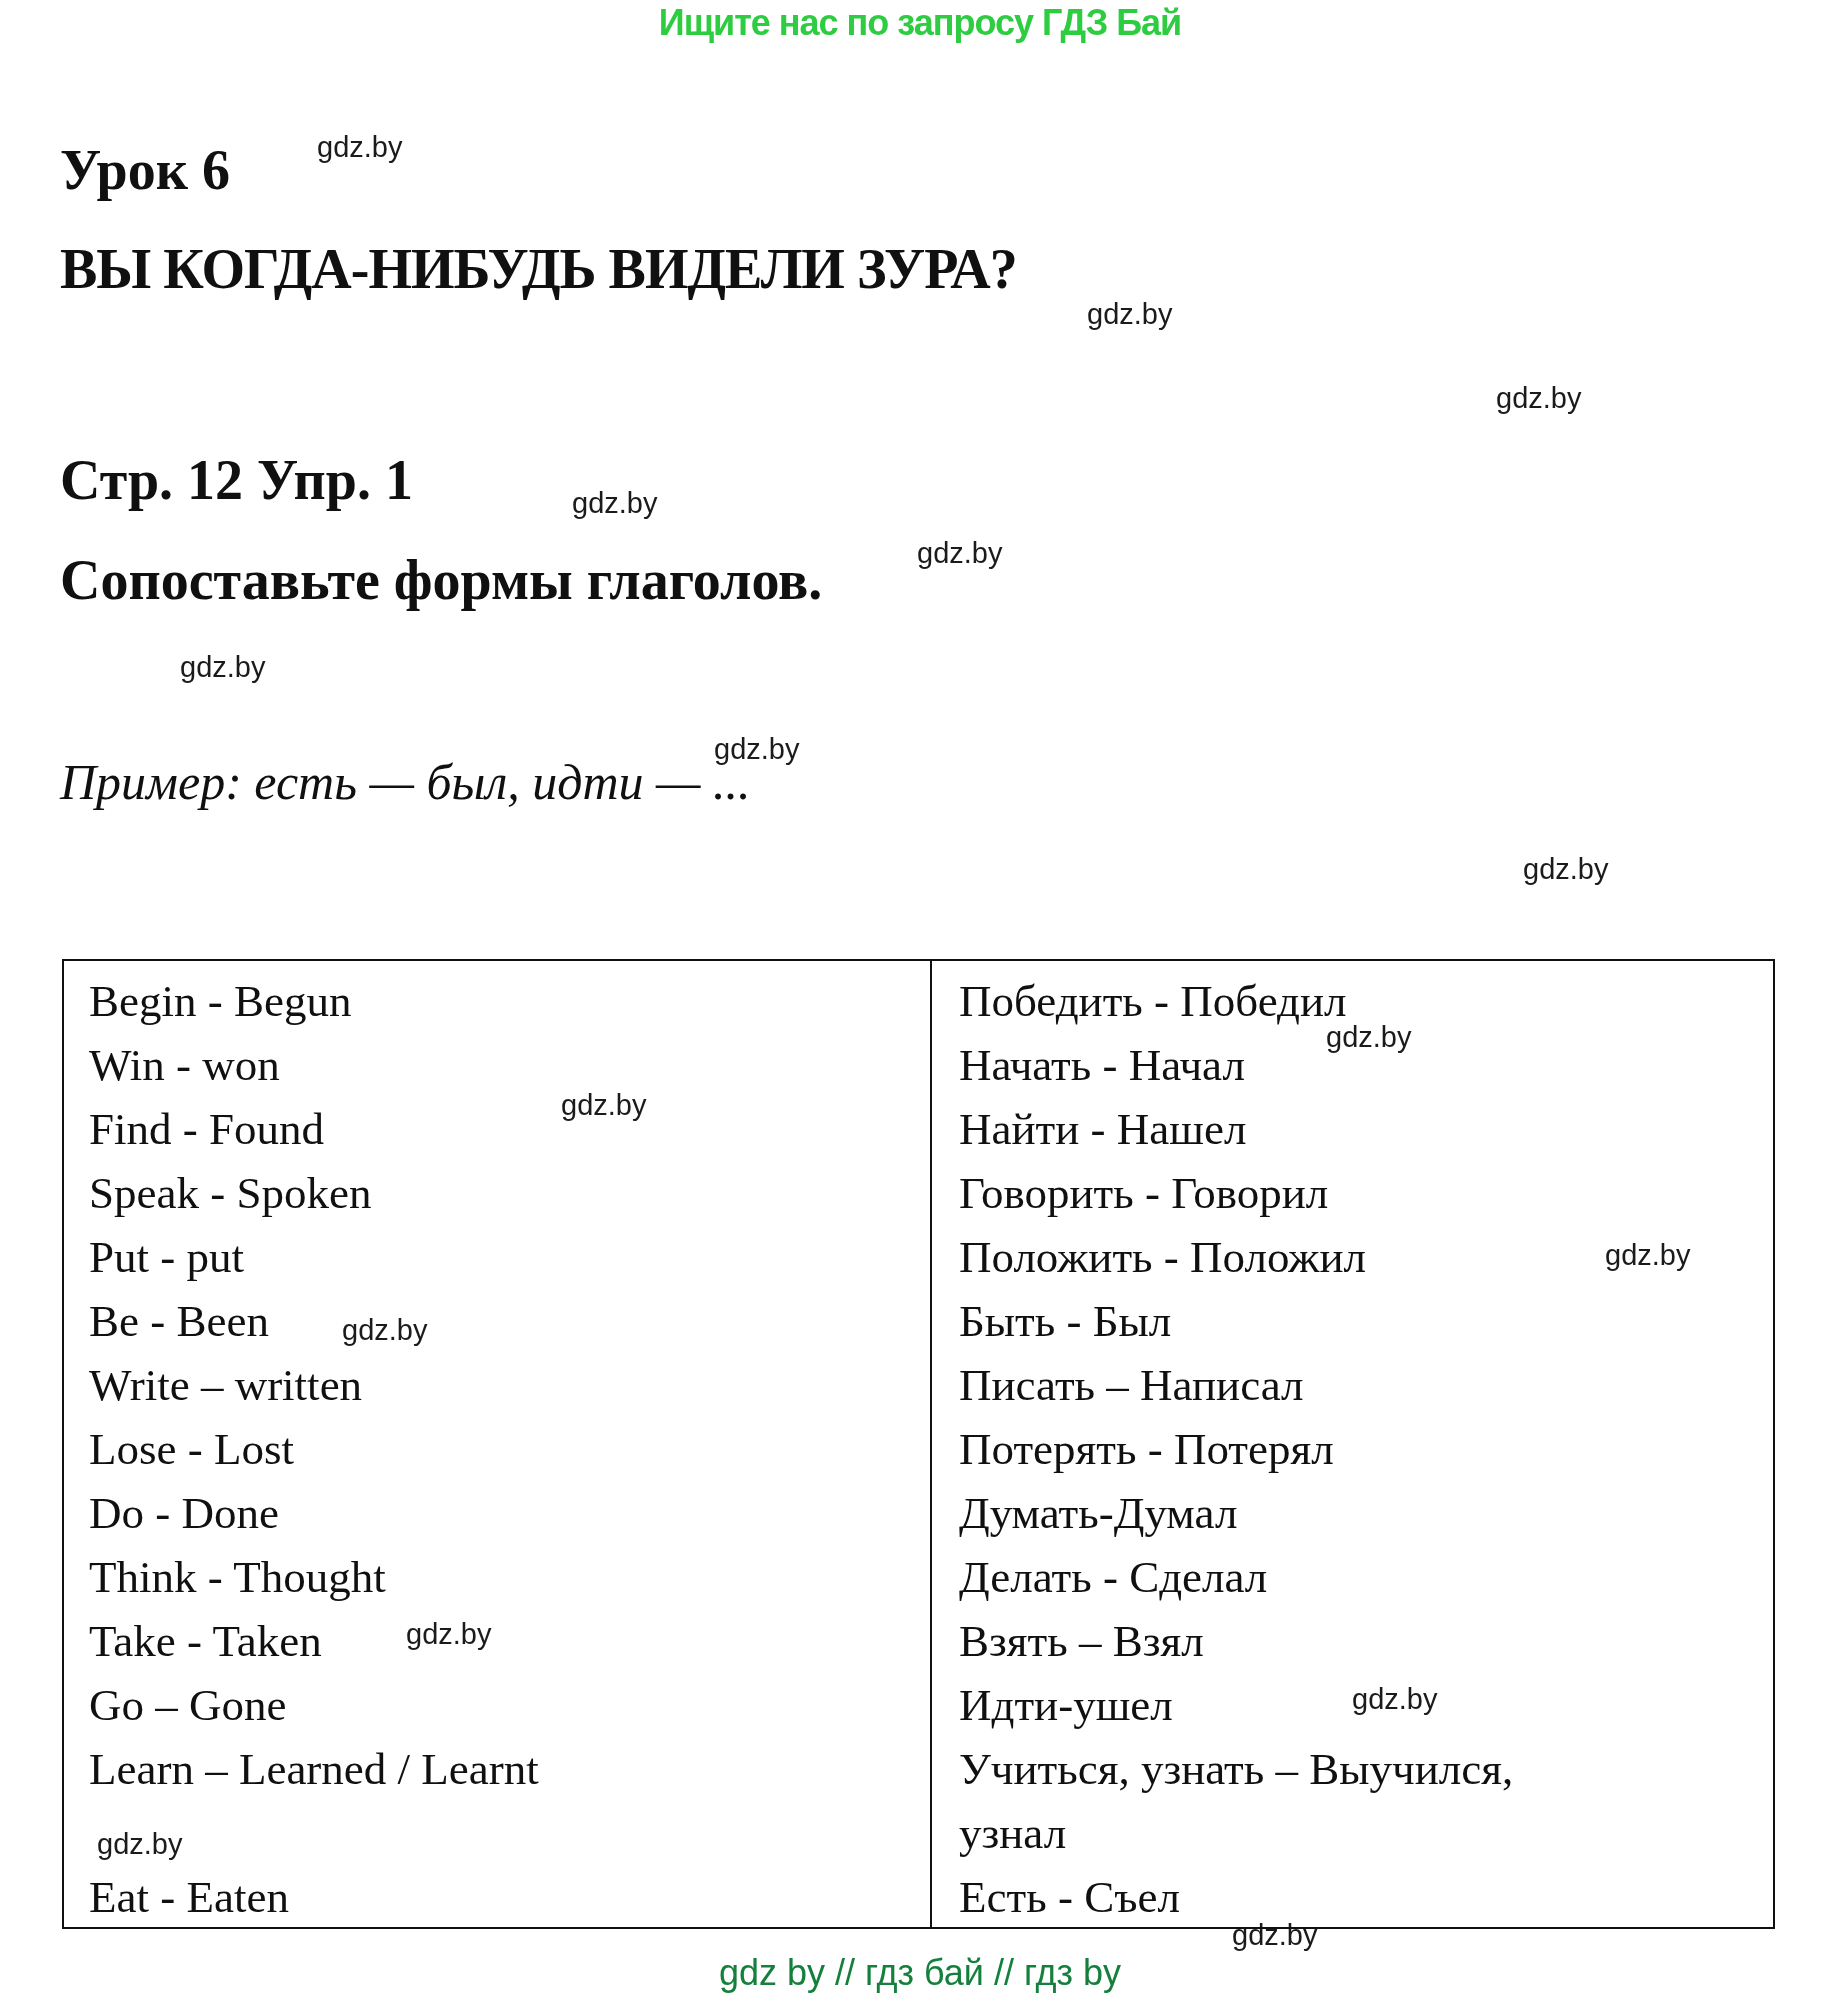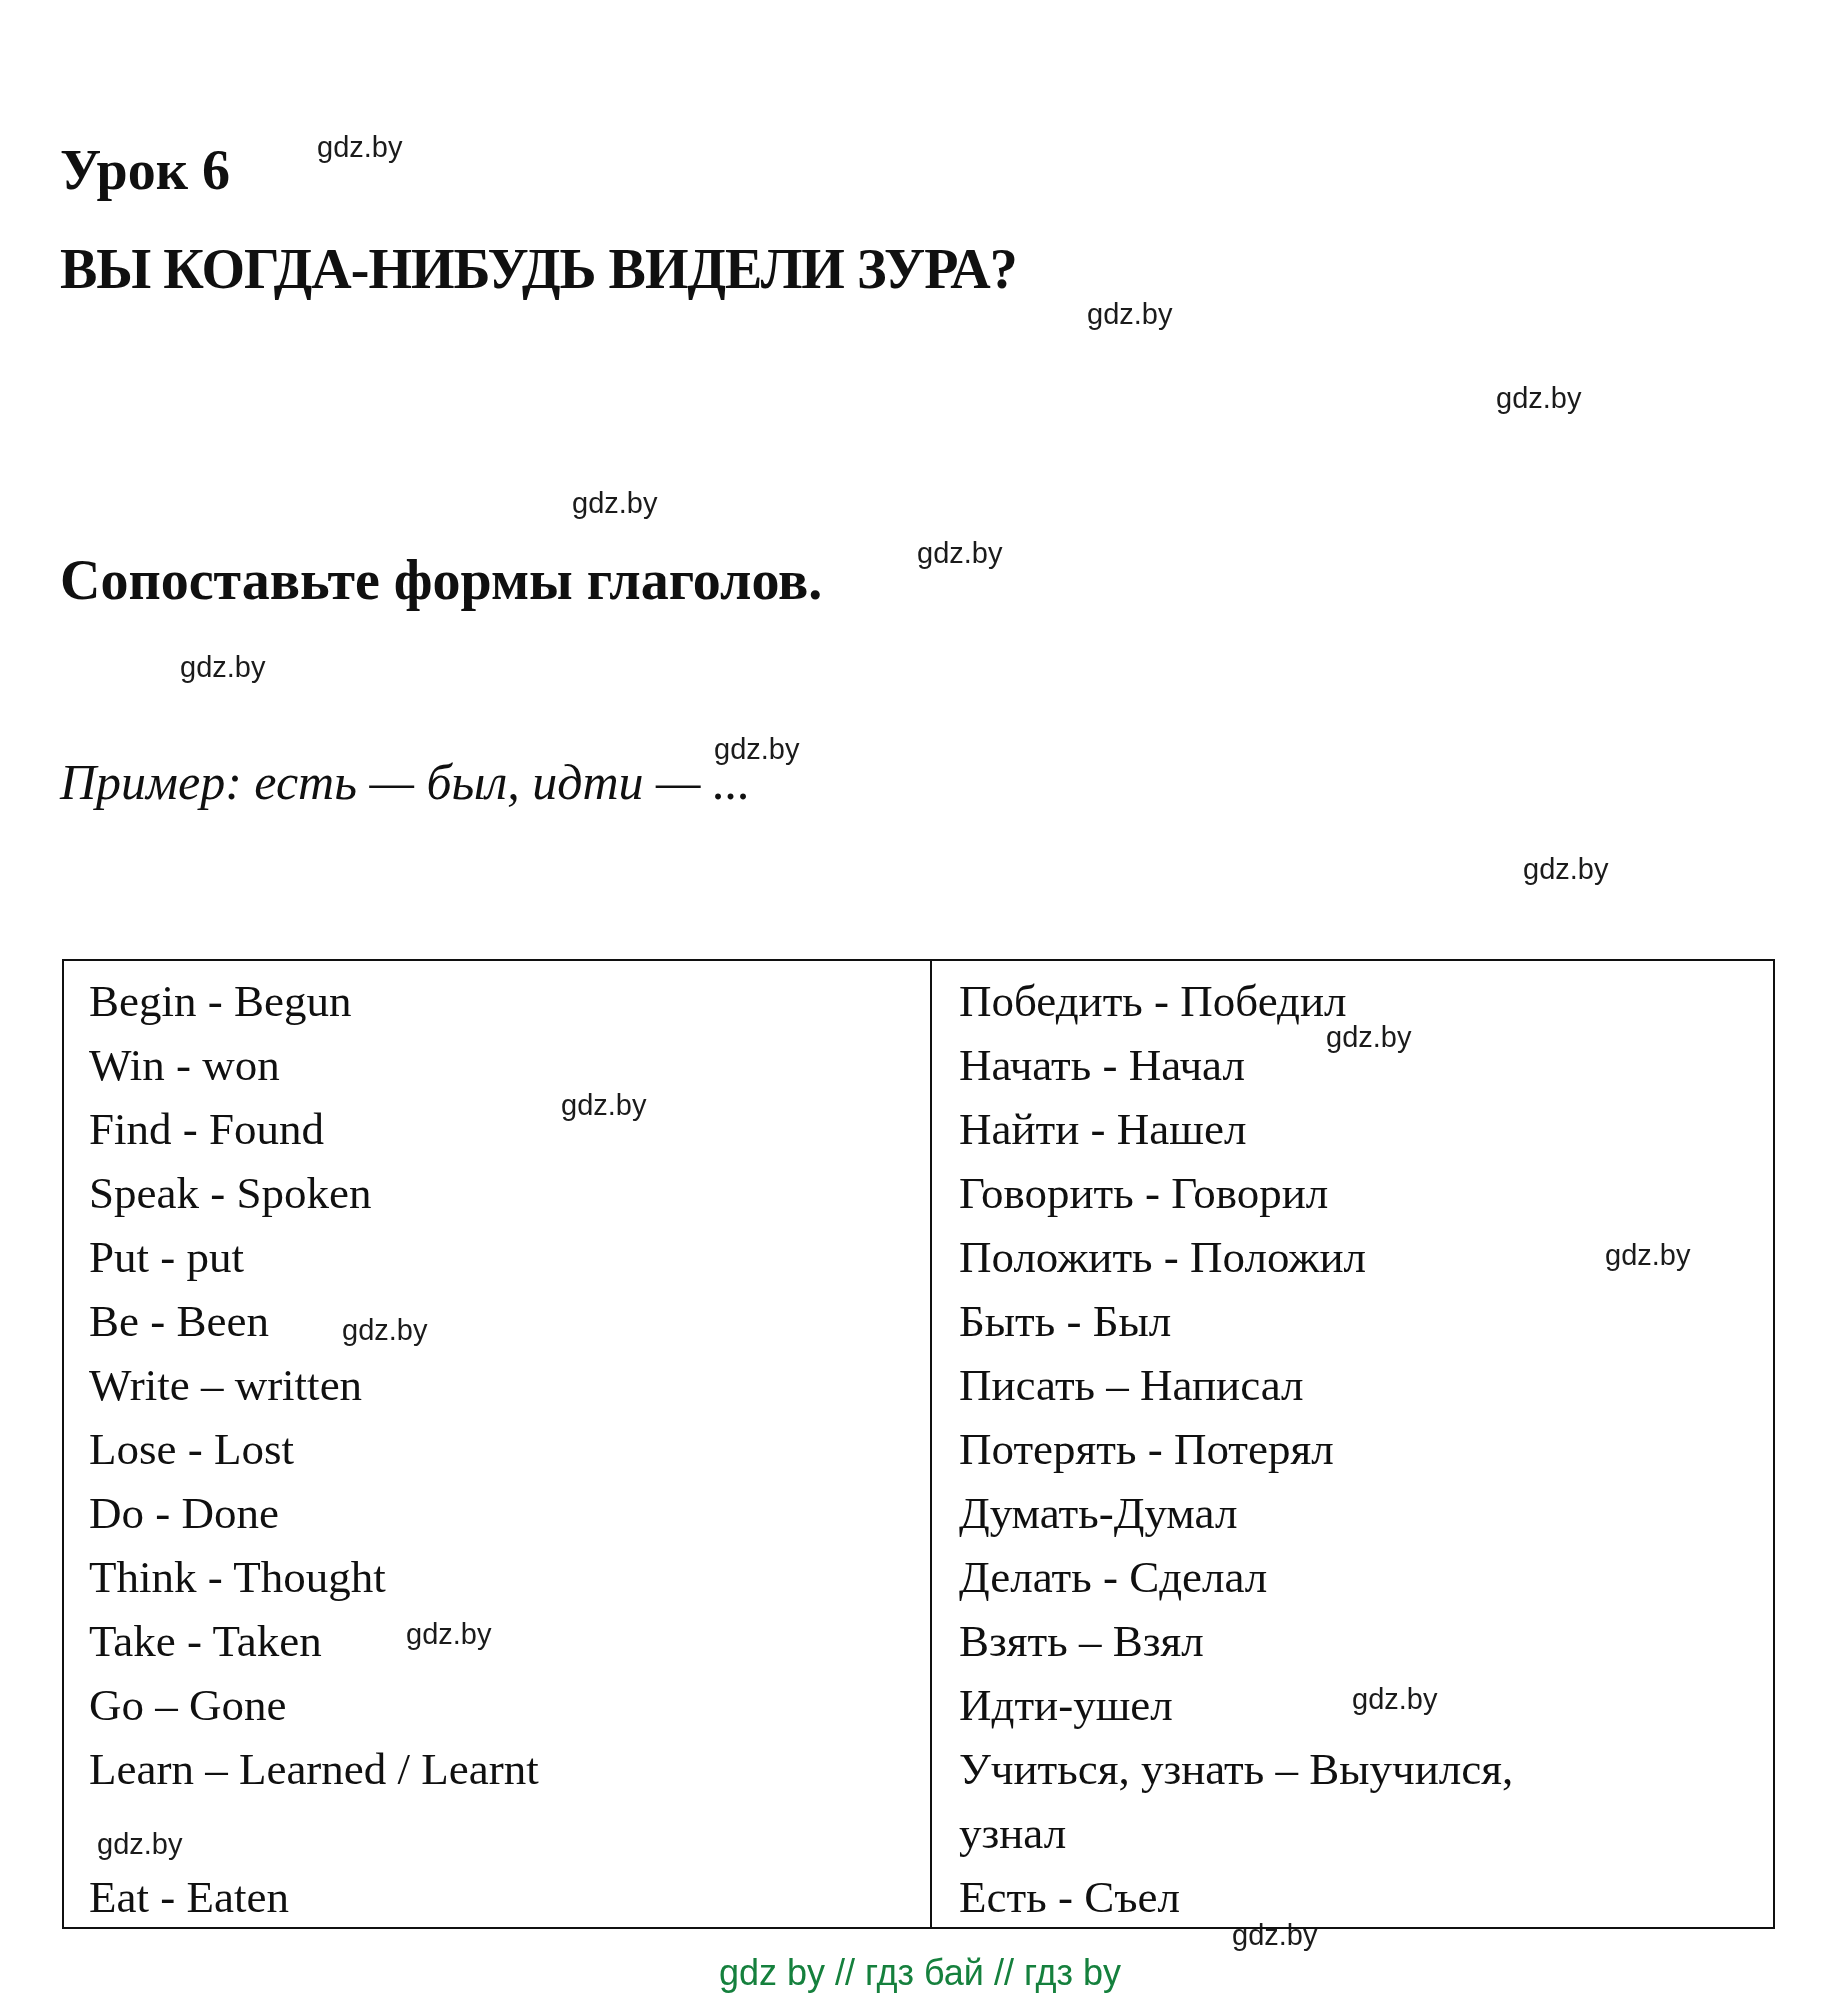--- a/index.html
+++ b/index.html
@@ -120,40 +120,42 @@
     font-family: "Liberation Sans", sans-serif;
     font-size: 36px;
     color: #15803d;
   }
 </style>
 </head>
 <body>
 
 <div class="page">
 
+  <div class="promo">Ищите нас по запросу ГДЗ Бай</div>
 
   <span class="wm wm1">gdz.by</span>
   <span class="wm wm2">gdz.by</span>
   <span class="wm wm3">gdz.by</span>
   <span class="wm wm4">gdz.by</span>
   <span class="wm wm5">gdz.by</span>
   <span class="wm wm6">gdz.by</span>
   <span class="wm wm7">gdz.by</span>
   <span class="wm wm8">gdz.by</span>
   <span class="wm wm9">gdz.by</span>
   <span class="wm wm10">gdz.by</span>
   <span class="wm wm11">gdz.by</span>
   <span class="wm wm12">gdz.by</span>
   <span class="wm wm13">gdz.by</span>
   <span class="wm wm14">gdz.by</span>
   <span class="wm wm15">gdz.by</span>
   <span class="wm wm16">gdz.by</span>
 
   <div class="heading h-lesson">Урок 6</div>
   <div class="heading h-title">ВЫ КОГДА-НИБУДЬ ВИДЕЛИ ЗУРА?</div>
+  <div class="heading h-page">Стр. 12 Упр. 1</div>
   <div class="heading h-instr">Сопоставьте формы глаголов.</div>
 
   <div class="example">Пример: есть — был, идти — ...</div>
 
   <div class="verbs-table">
     <div class="col col-en">
       <div class="row">Begin - Begun</div>
       <div class="row">Win - won</div>
       <div class="row">Find - Found</div>
       <div class="row">Speak - Spoken</div>

